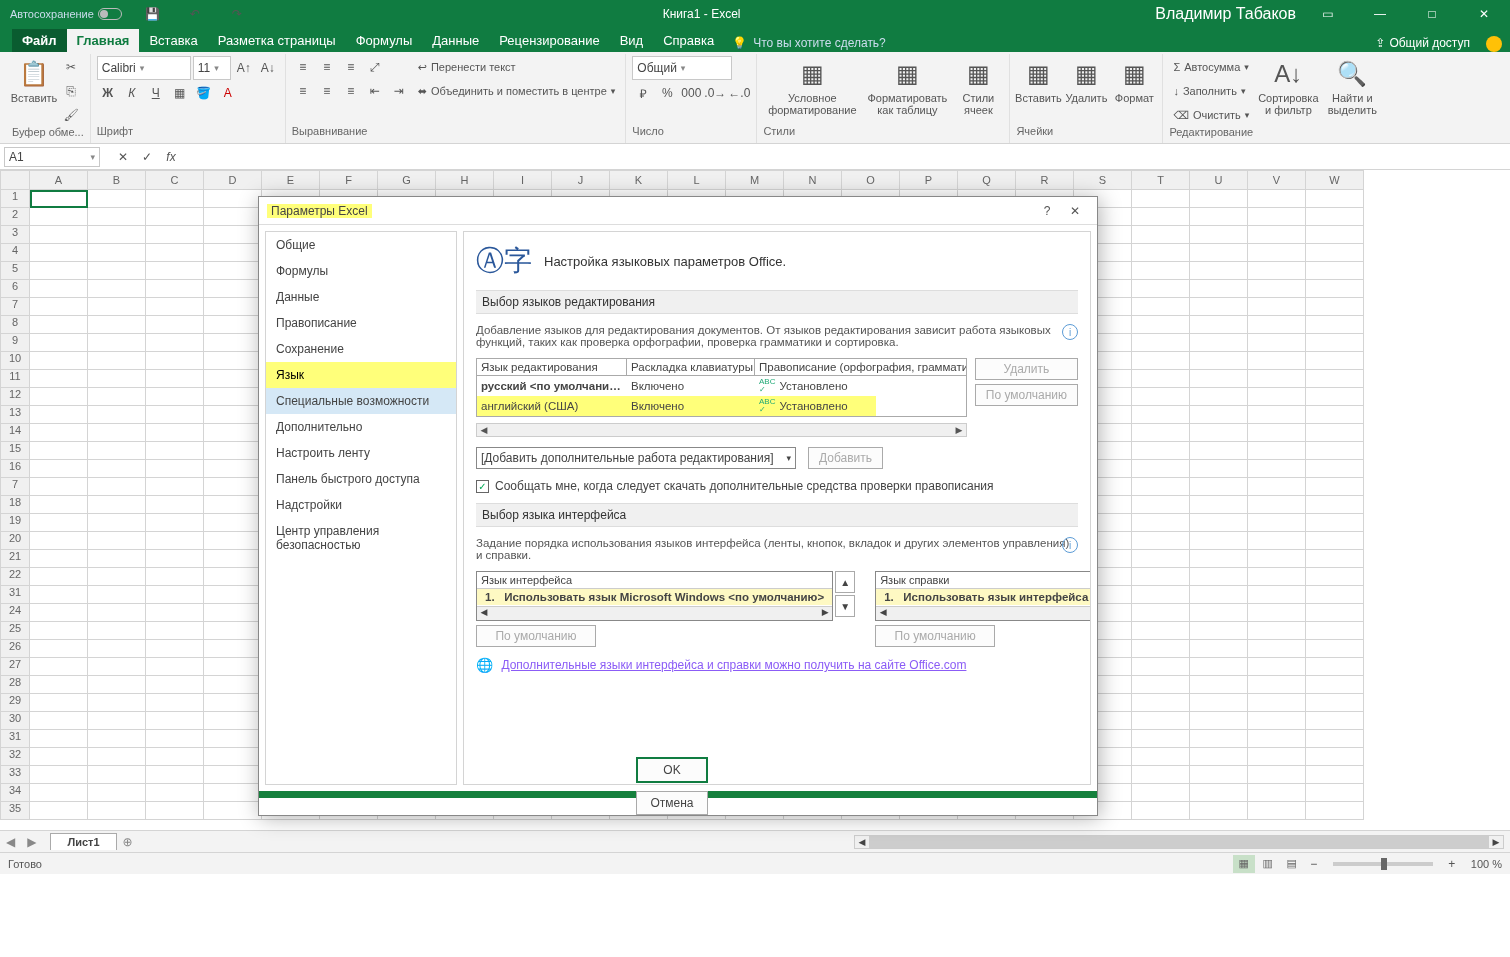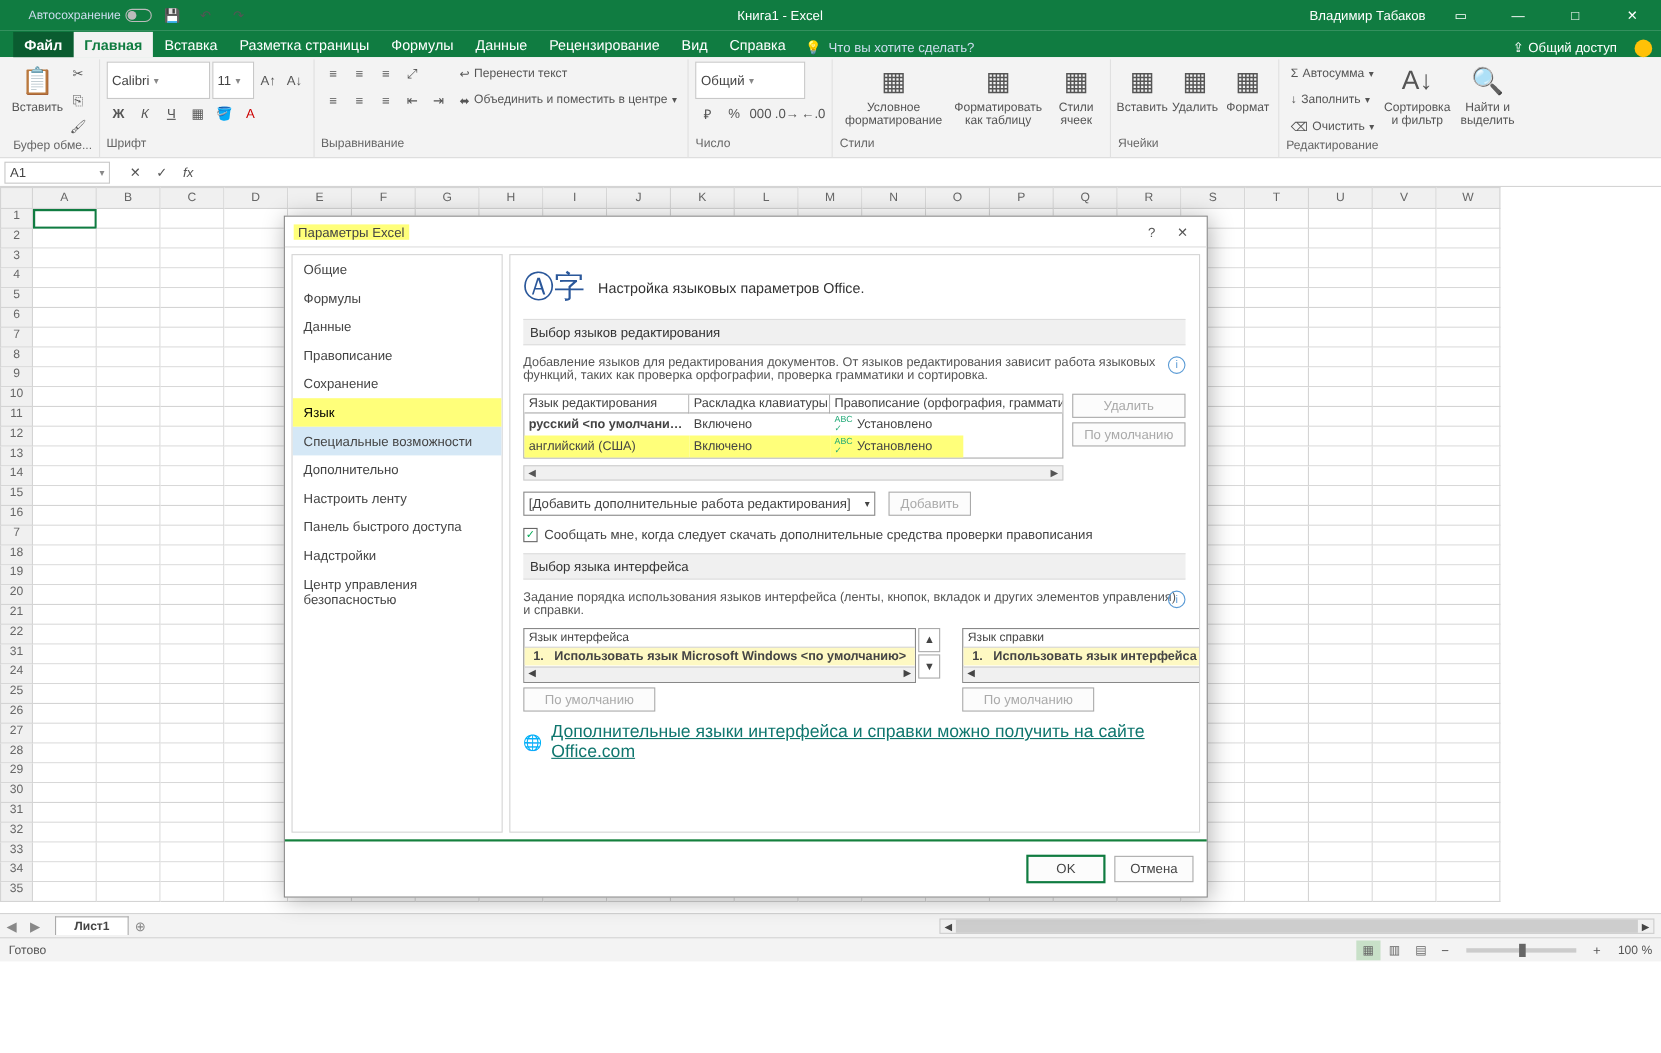--- a/index.html
+++ b/index.html
@@ -1,20 +1,20 @@
 <!DOCTYPE html>
 <html><head>
 <meta charset="utf-8">
 <style>
 * { margin: 0; padding: 0; box-sizing: border-box; font-family: "Segoe UI", Tahoma, sans-serif; }
 body { background: #fff; font-size: 12px; color: #444; width: 1510px; height: 957px; overflow: hidden; position: relative; }
 
 
 .titlebar { background: #107c41; height: 28px; display: flex; align-items: center; color: #fff; }
-.titlebar .qat { display: flex; align-items: center; gap: 8px; padding-left: 10px; margin-left: 16px; }
+.titlebar .qat { display: flex; align-items: center; gap: 20px; padding-left: 10px; }
 .titlebar .qat-item { color: #cde; font-size: 11px; display: flex; align-items: center; gap: 4px; }
 .titlebar .qat-toggle { width: 24px; height: 12px; border: 1px solid #bbb; border-radius: 6px; position: relative; }
 .titlebar .qat-toggle::after { content: ''; position: absolute; left: 1px; top: 1px; width: 8px; height: 8px; border-radius: 4px; background: #bbb; }
 .titlebar .center { flex: 1; text-align: center; font-size: 12px; }
 .titlebar .right { display: flex; align-items: center; gap: 12px; padding-right: 6px; }
 .titlebar .winbtn { width: 40px; height: 28px; display: flex; align-items: center; justify-content: center; color: #fff; }
 .smiley { width: 16px; height: 16px; border-radius: 8px; background: #ffc107; position: relative; }
 
 
 .tabstrip { background: #107c41; height: 24px; display: flex; align-items: flex-end; padding-left: 12px; }
@@ -28,21 +28,21 @@
 
 .ribbon { background: #f3f3f3; border-bottom: 1px solid #d4d4d4; height: 92px; display: flex; padding: 2px 6px 0 6px; }
 .rgroup { border-right: 1px solid #e0e0e0; padding: 2px 6px; display: flex; flex-direction: column; }
 .rgroup-body { flex: 1; display: flex; align-items: flex-start; gap: 4px; }
 .rgroup-label { font-size: 11px; color: #666; height: 16px; }
 .rbtn { min-width: 22px; height: 22px; display: inline-flex; align-items: center; justify-content: center; font-size: 12px; color: #555; }
 .rbtn-big { width: 44px; height: 62px; display: flex; flex-direction: column; align-items: center; justify-content: flex-start; padding-top: 2px; text-align: center; font-size: 11px; color: #555; gap: 2px; }
 .rbtn-big .icon { width: 32px; height: 32px; display: flex; align-items: center; justify-content: center; font-size: 24px; }
 .rstack { display: flex; flex-direction: column; gap: 2px; }
 .rrow { display: flex; gap: 2px; align-items: center; }
-.combo { border: 1px solid #c8c8c8; background: #fff; height: 34px; display: flex; align-items: center; padding: 0 4px; font-size: 12px; }
+.combo { border: 1px solid #c8c8c8; background: #fff; height: 24px; display: flex; align-items: center; padding: 0 4px; font-size: 12px; }
 .combo .arr { margin-left: 4px; color: #888; font-size: 9px; }
 .rbtn-text { height: 22px; display: flex; align-items: center; gap: 4px; padding: 0 4px; font-size: 11px; color: #555; }
 
 
 .formulabar { height: 26px; border-bottom: 1px solid #d4d4d4; display: flex; align-items: center; background: #fff; }
 .namebox { width: 96px; border: 1px solid #c8c8c8; height: 20px; margin: 2px 4px; display: flex; align-items: center; padding: 0 4px; font-size: 12px; }
 .fbar-btns { display: flex; gap: 2px; padding: 0 8px; color: #bbb; }
 .fx-input { flex: 1; height: 20px; border: none; padding: 0 4px; font-size: 12px; }
 
 
@@ -115,23 +115,23 @@
 .listbox .hdr { border-bottom: 1px solid #ccc; padding: 2px 4px; font-size: 11px; }
 .listbox .item { padding: 2px 8px; white-space: nowrap; overflow: hidden; }
 .listbox .item.sel { background: #fef9c3; font-weight: 600; }
 .listbox .hscroll { position: absolute; bottom: 0; left: 0; right: 0; height: 14px; border-top: 1px solid #ccc; background: #f0f0f0; display: flex; }
 .updown { display: flex; flex-direction: column; gap: 2px; }
 .updown .ud-btn { border: 1px solid #aaa; width: 20px; height: 22px; display: flex; align-items: center; justify-content: center; font-size: 10px; }
 .default-row { margin-top: 2px; }
 .default-row .dlg-btn { width: 120px; }
 
 .link-row { display: flex; align-items: center; gap: 8px; }
-.link-row a { color: #0f766e; text-decoration: underline; font-size: 16px; }
-
-.dlg-footer { height: 52px; border-top: 2px solid #15803d; display: flex; align-items: center; justify-content: flex-end; gap: 8px; padding-right: 12px; }
+.link-row a { color: #8b5cf6; text-decoration: underline; font-size: 12px; }
+
+.dlg-footer { height: 24px; border-top: 7px solid #15803d; display: flex; align-items: center; justify-content: flex-end; gap: 8px; padding-right: 12px; flex-direction: column; }
 .dlg-footer .dlg-btn { min-width: 72px; padding: 4px 10px; }
 .dlg-footer .primary { border: 2px solid #107c41; }
 
 .abc-icon { font-size: 8px; color: #2a7; line-height: 8px; }
 .abc-icon::before { content: "ABC\A✓"; white-space: pre; }
 .globe-icon::before { content: "🌐"; font-size: 14px; }
 </style>
 </head>
 <body>
 
@@ -140,21 +140,21 @@
     <span class="qat-item">
       <span>Автосохранение</span>
       <span class="qat-toggle"></span>
     </span>
     <span class="rbtn">💾</span>
     <span class="rbtn">↶</span>
     <span class="rbtn">↷</span>
   </div>
   <div class="center">Книга1 - Excel</div>
   <div class="right">
-    <span style="font-size:12px">Владимир Табаков</span>
+    <span style="font-size:16px">Владимир Табаков</span>
     <span class="winbtn">▭</span>
     <span class="winbtn">—</span>
     <span class="winbtn">□</span>
     <span class="winbtn">✕</span>
   </div>
 </div>
 
 <div class="tabstrip">
   <div class="tab file">Файл</div>
   <div class="tab active">Главная</div>

